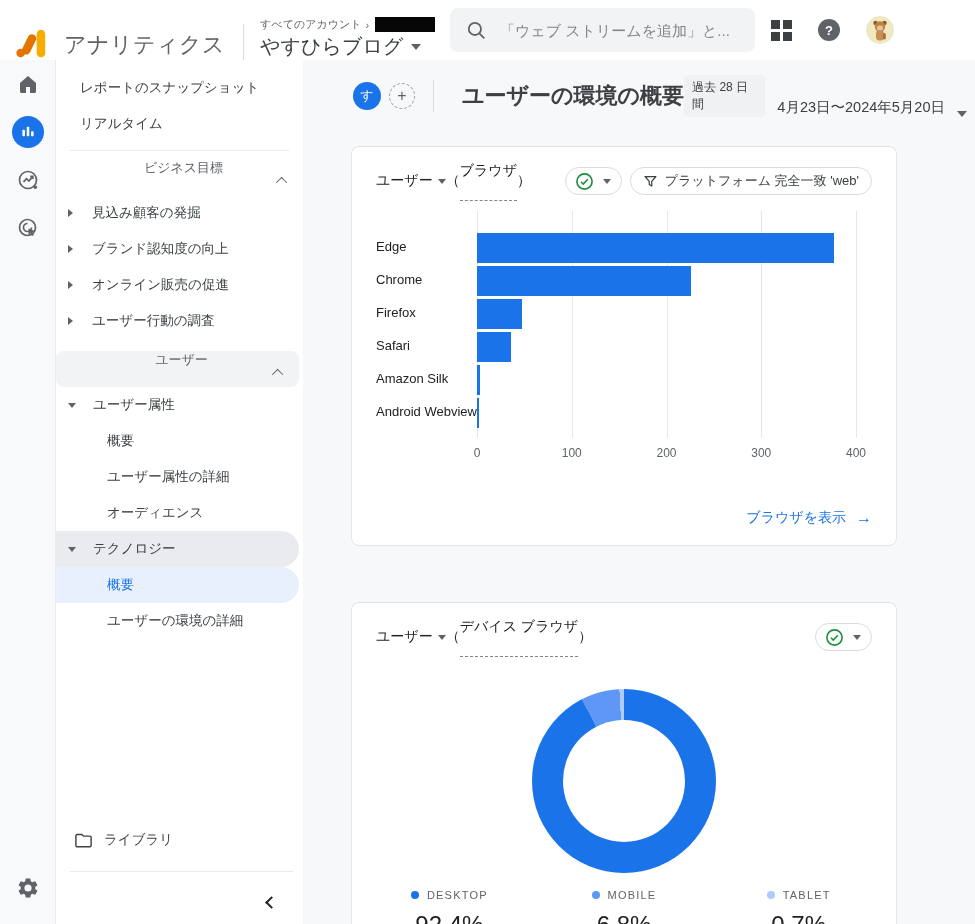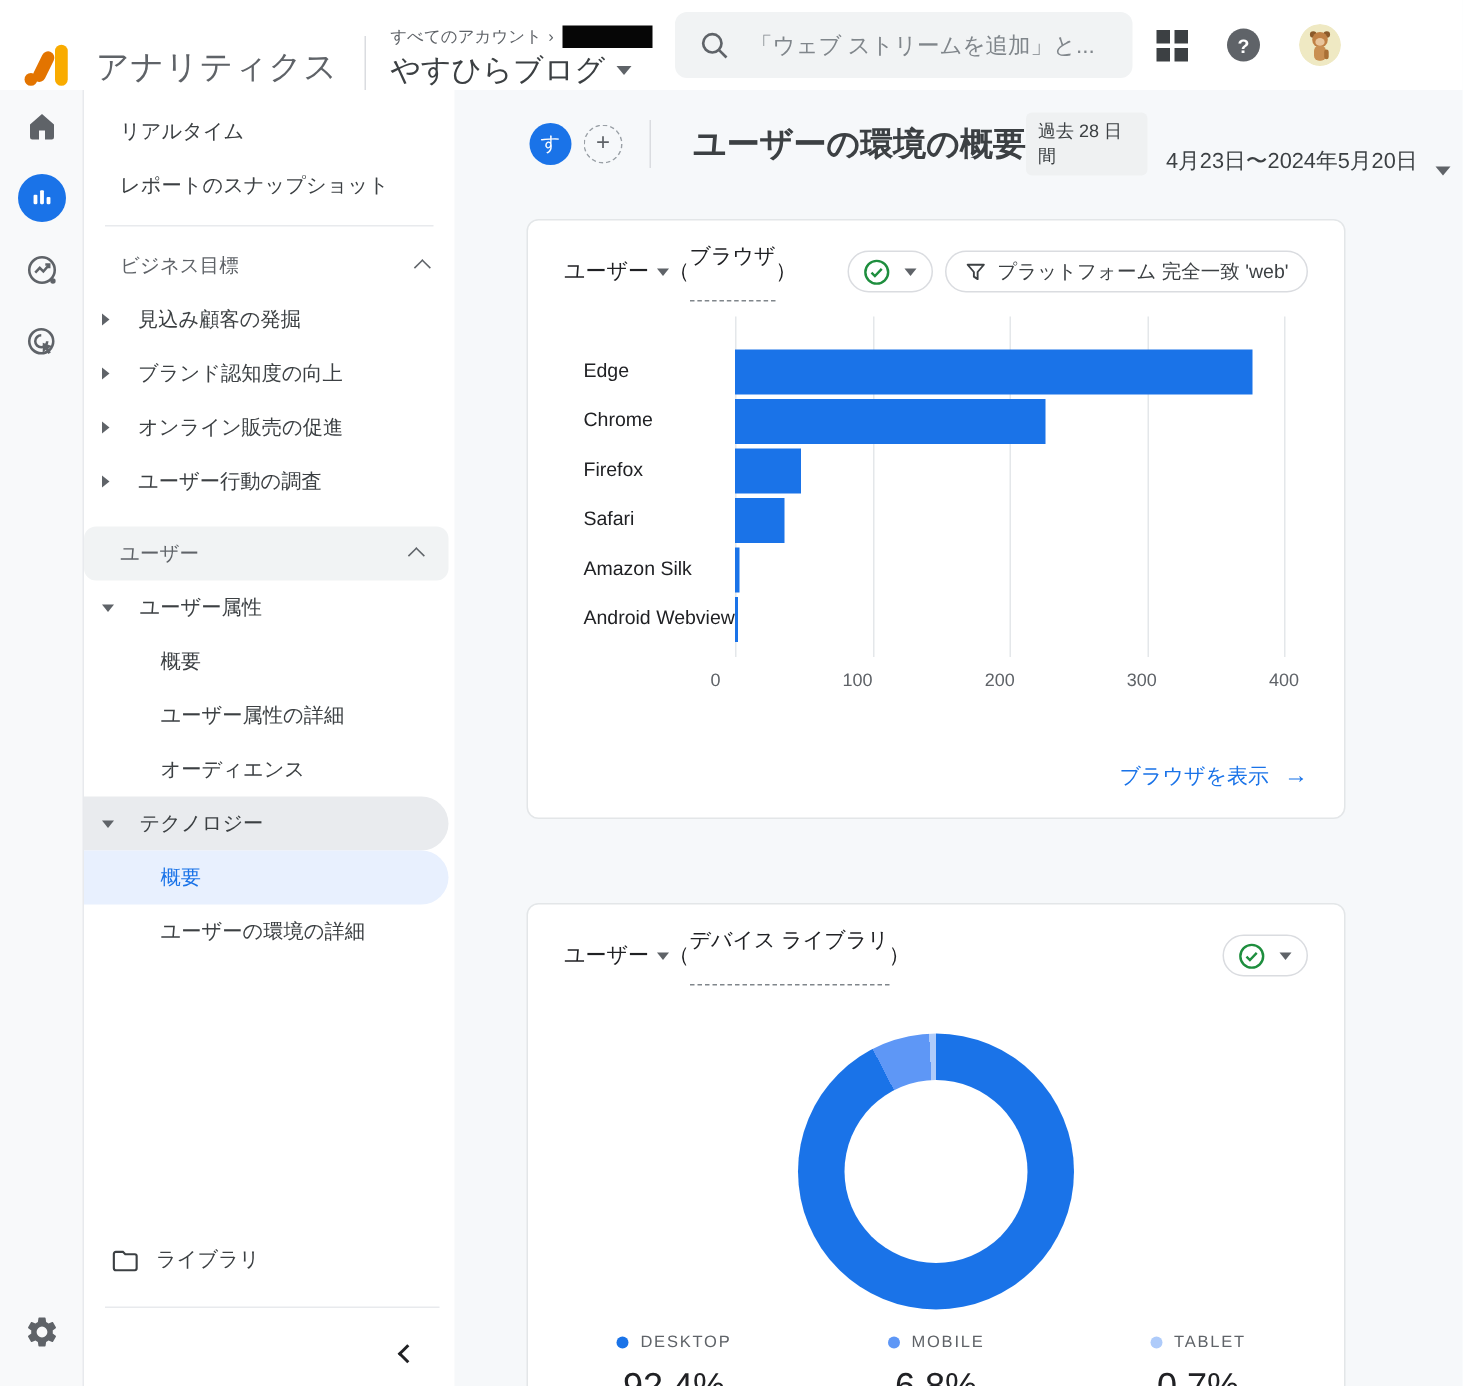--- a/index.html
+++ b/index.html
@@ -39,21 +39,21 @@
   .rail-active { width:32px; height:32px; border-radius:50%; background:#1a73e8; display:flex;
     align-items:center; justify-content:center; }
   .rail-gear { position:absolute; bottom:12px; left:0; }
 
   
   .sidebar { position:absolute; top:60px; left:56px; width:247px; height:864px; background:#fff; padding-top:10px; }
   .s-item { height:36px; display:flex; align-items:center; padding-left:24px; font-size:13.5px; color:#3c4043;
     cursor:pointer; }
   .s-divider { height:1px; background:#e8eaed; margin:8px 14px 8px 14px; }
   .s-section { height:36px; display:flex; align-items:center; padding:0 16px 0 24px; font-size:13px;
-    color:#5f6368; cursor:pointer; }
+    color:#5f6368; cursor:pointer;flex-direction:column; }
   .chev-up { width:8px; height:8px; border-left:1.6px solid #5f6368; border-top:1.6px solid #5f6368;
     transform:rotate(45deg) translateY(2px); margin-left:auto; }
   .s-goal, .s-group { height:36px; display:flex; align-items:center; padding-left:12px; font-size:13.5px;
     color:#3c4043; cursor:pointer; }
   .tri-right { width:0; height:0; border-top:4px solid transparent; border-bottom:4px solid transparent;
     border-left:5px solid #5f6368; margin-right:19px; }
   .tri-down-nav { width:0; height:0; border-left:4px solid transparent; border-right:4px solid transparent;
     border-top:5px solid #5f6368; margin-right:17px; }
   .s-sub { height:36px; display:flex; align-items:center; padding-left:51px; font-size:13.5px; color:#3c4043;
     cursor:pointer; }
@@ -92,21 +92,21 @@
   .paren { font-size:14px; color:#202124; }
   .dim { font-size:14px; color:#202124; border-bottom:1px dashed #80868b; padding-bottom:20px; cursor:pointer; }
   .spacer { flex:1; }
   .pill { height:28px; border:1px solid #dadce0; border-radius:16px; display:flex; align-items:center;
     gap:9px; padding:0 10px 0 9px; background:#fff; cursor:pointer; flex:none; }
   .chip { height:28px; border:1px solid #dadce0; border-radius:16px; display:flex; align-items:center;
     gap:7px; padding:0 12px; margin-left:8px; background:#fff; cursor:pointer; flex:none; }
   .chip span { font-size:13px; color:#3c4043; white-space:nowrap; }
 
   
-  .bar-chart { position:absolute; top:64px; left:37px; right:40px; height:227px; display:flex; }
+  .bar-chart { position:absolute; top:64px; left:24px; right:40px; height:227px; display:flex; }
   .bar-labels { width:101px; padding-top:20px; display:flex; flex-direction:column; }
   .bar-label { height:33px; display:flex; align-items:center; font-size:13px; color:#202124; line-height:1.15; }
   .bar-plot { flex:1; position:relative; }
   .gridline { position:absolute; top:0; bottom:0; width:1px; background:#e4e7ea; }
   .bar-rows { position:absolute; top:20px; left:0; right:0; }
   .bar-row { height:33px; display:flex; align-items:center; }
   .bar { height:30px; }
   .bar-ticks { position:absolute; top:299px; left:125px; right:40px; height:16px; }
   .tick { position:absolute; top:0; transform:translateX(-50%); font-size:12px; color:#5f6368; }
   .card-footer { position:absolute; bottom:18px; right:24px; }
@@ -212,24 +212,24 @@
   </div>
   <div class="rail-btn rail-gear">
     <svg viewBox="0 0 24 24" width="24" height="24" fill="#5f6368">
       <path d="M19.14 12.94c.04-.3.06-.61.06-.94s-.02-.64-.07-.94l2.03-1.58c.18-.14.23-.41.12-.61l-1.92-3.32c-.12-.22-.37-.29-.59-.22l-2.39.96c-.5-.38-1.03-.7-1.62-.94l-.36-2.54c-.04-.24-.24-.41-.48-.41h-3.84c-.24 0-.43.17-.47.41l-.36 2.54c-.59.24-1.13.57-1.62.94l-2.39-.96c-.22-.08-.47 0-.59.22L2.74 8.87c-.12.21-.08.47.12.61l2.03 1.58c-.05.3-.09.63-.09.94s.02.64.07.94l-2.03 1.58c-.18.14-.23.41-.12.61l1.92 3.32c.12.22.37.29.59.22l2.39-.96c.5.38 1.03.7 1.62.94l.36 2.54c.05.24.24.41.48.41h3.84c.24 0 .44-.17.47-.41l.36-2.54c.59-.24 1.13-.56 1.62-.94l2.39.96c.22.08.47 0 .59-.22l1.92-3.32c.12-.22.07-.47-.12-.61l-2.01-1.58zM12 15.6a3.6 3.6 0 1 1 0-7.2 3.6 3.6 0 0 1 0 7.2z"></path>
     </svg>
   </div>
 </nav>
 
 <nav class="sidebar" style="position:absolute;">
   <div class="s-item">
+    <span>レポートのスナップショット</span>
+  </div>
+  <div class="s-item">
     <span>リアルタイム</span>
-  </div>
-  <div class="s-item">
-    <span>レポートのスナップショット</span>
   </div>
   <div class="s-divider"></div>
   <div class="s-section">
     <span>ビジネス目標</span>
     <span class="chev-up"></span>
   </div>
   <div class="s-goal">
     <span class="tri-right"></span>
     <span>見込み顧客の発掘</span>
   </div>
@@ -382,21 +382,21 @@
     </div>
   </section>
 
   <section class="card card-device">
     <div class="card-header">
       <div class="metric-picker">
         <span class="metric">ユーザー</span>
         <span class="tri-down small"></span>
       </div>
       <span class="paren">（</span>
-      <span class="dim">デバイス ライブラリ</span>
+      <span class="dim">デバイス ブラウザ</span>
       <span class="paren">）</span>
       <div class="spacer"></div>
       <div class="pill">
         <svg viewBox="0 0 20 20" width="19" height="19">
           <circle cx="10" cy="10" r="8" fill="none" stroke="#1e8e3e" stroke-width="1.7"></circle>
           <path d="M6.3 10.3l2.4 2.4 4.8-5.1" fill="none" stroke="#1e8e3e" stroke-width="1.7"></path>
         </svg>
         <span class="tri-down small"></span>
       </div>
     </div>

